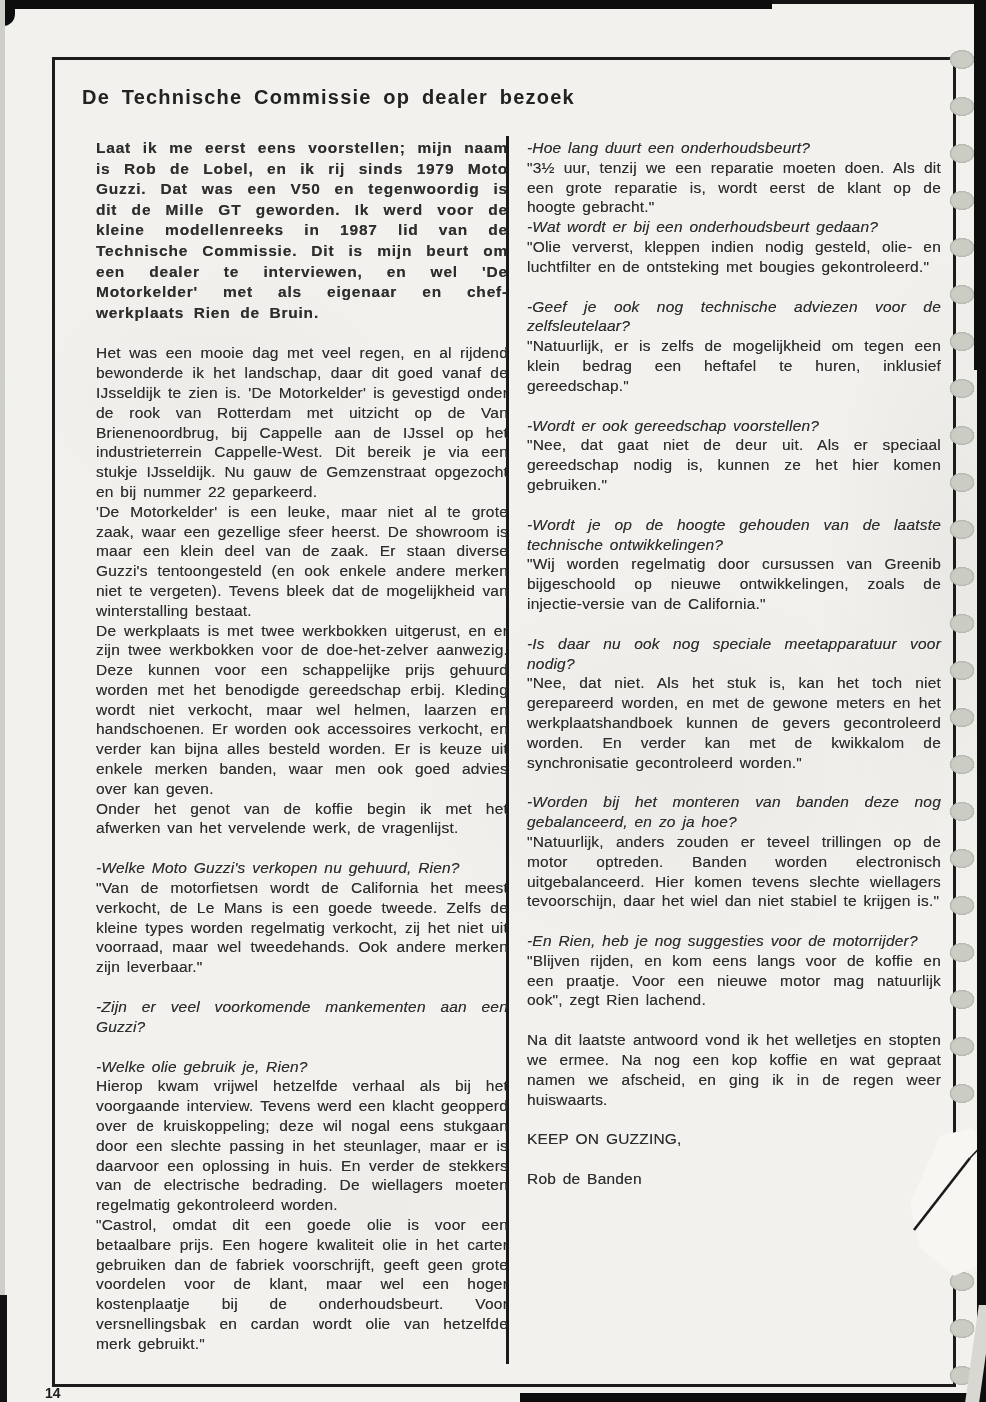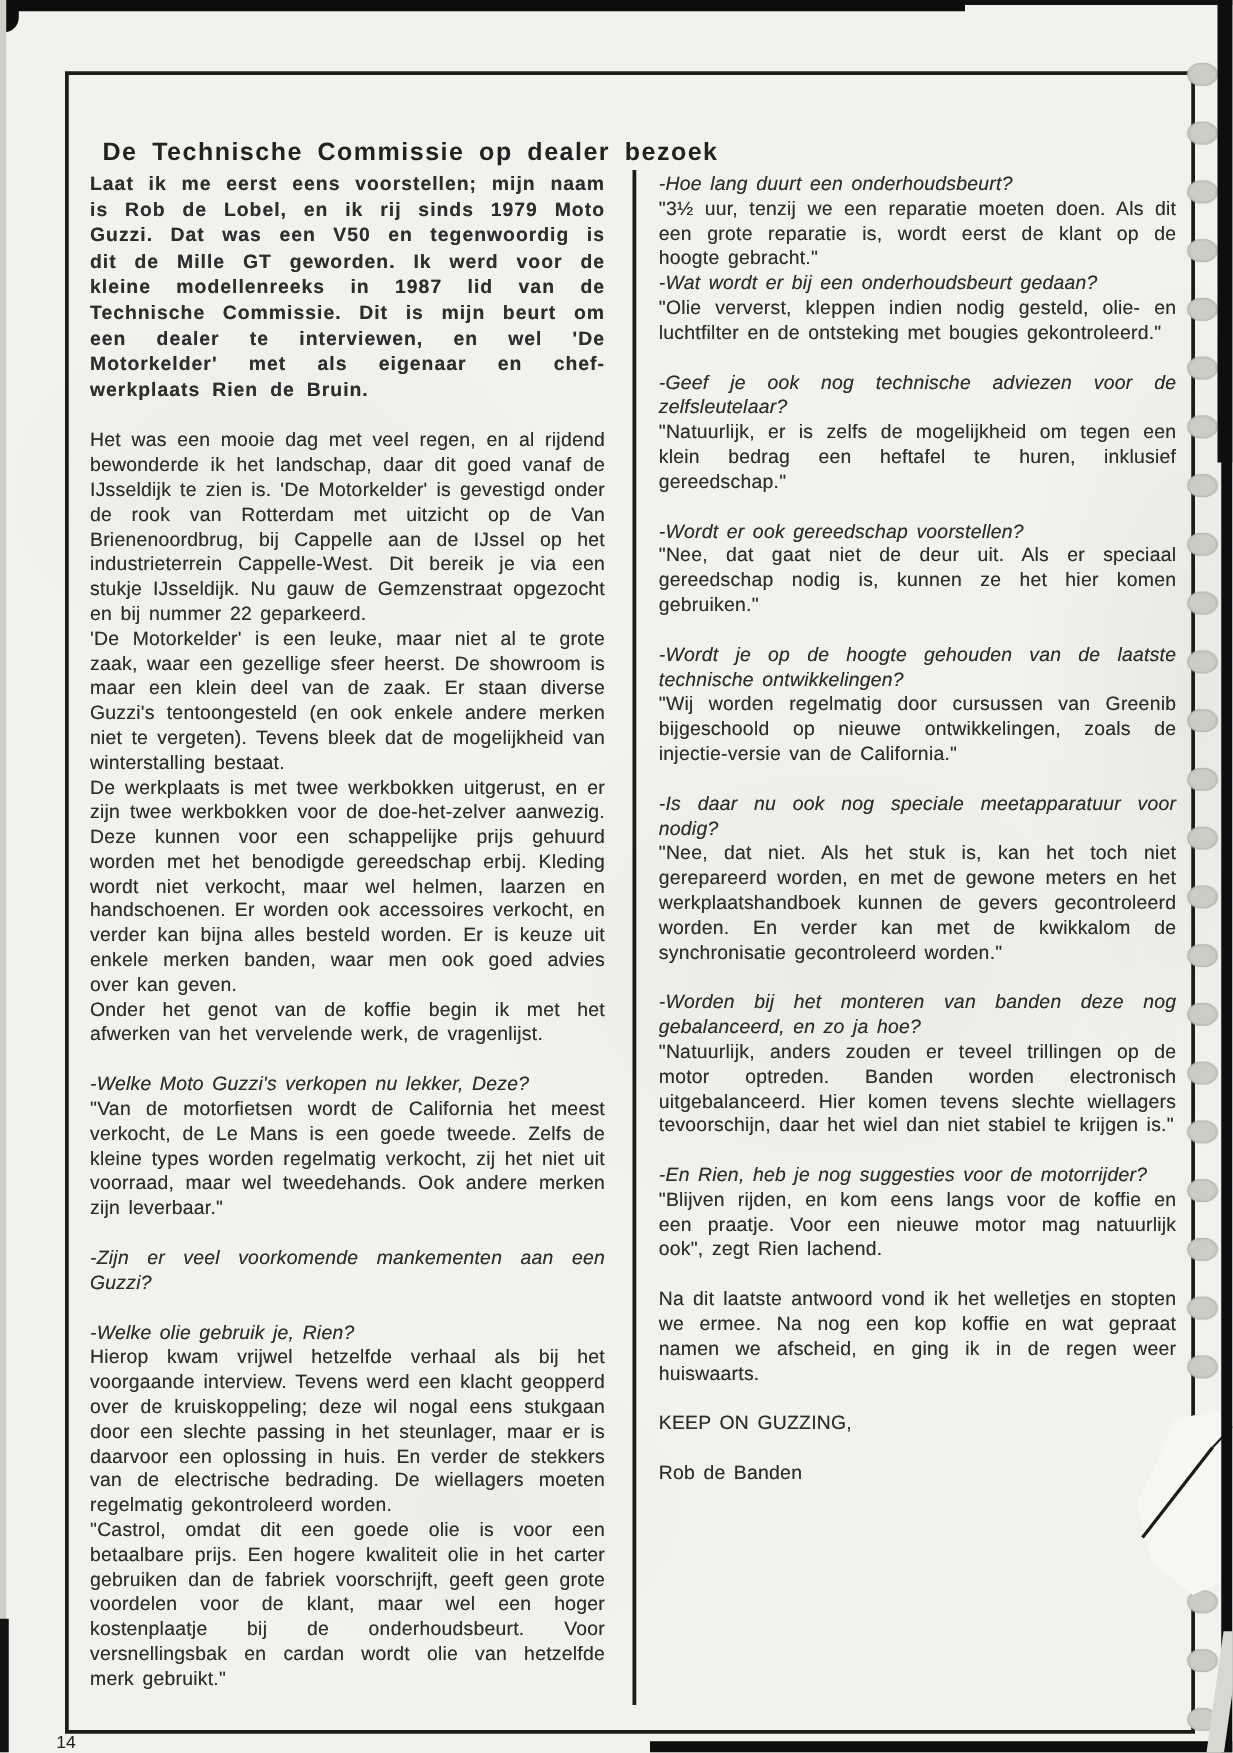--- a/index.html
+++ b/index.html
@@ -21,43 +21,43 @@
   .corner-tl{position:absolute;left:0;top:0;width:15px;height:26px;background:#0d0d0d;border-bottom-right-radius:12px;}
   .edge-left{position:absolute;left:0;top:0;width:5px;height:1402px;background:#cfcfca;}
   .edge-left-bottom{position:absolute;left:0;top:1295px;width:7px;height:107px;background:#121212;}
   .edge-right{position:absolute;right:0;top:0;width:9px;height:1402px;background:#0e0e0e;z-index:6;}
   .edge-right-top{position:absolute;right:0;top:0;width:12px;height:370px;background:#0e0e0e;z-index:6;}
   .edge-right-wedge{position:absolute;right:0;top:1305px;width:14px;height:97px;background:#d8d7d2;transform:skewX(-8deg);z-index:7;}
   .edge-bottom{position:absolute;left:520px;top:1393px;width:466px;height:9px;background:#0d0d0d;z-index:6;}
 
   
   .frame{position:absolute;left:52px;top:57px;width:898px;height:1324px;border:3px solid #1c1c1c;background:transparent;z-index:1;}
-  .title{position:absolute;left:82px;top:86px;width:760px;font-size:20px;font-weight:bold;letter-spacing:1.2px;word-spacing:5px;color:#222;z-index:2;margin-top:25px;}
+  .title{position:absolute;left:82px;top:86px;width:760px;font-size:20px;font-weight:bold;letter-spacing:1.2px;word-spacing:5px;color:#222;z-index:2;}
   .divider{position:absolute;left:506px;top:136px;width:3px;height:1228px;background:#1a1a1a;z-index:2;}
 
   
   .col{position:absolute;top:138px;width:412px;text-align:justify;font-size:15.5px;line-height:19.8px;
        letter-spacing:0.2px;word-spacing:2.2px;color:#2d2d2d;z-index:2;
        text-shadow:0 0 0.5px rgba(40,40,40,0.55);}
-  .col-left{left:72px;}
+  .col-left{left:96px;}
   .col-right{left:527px;width:414px;}
   .blk{margin:0;}
   .mt{margin-top:20px;}
   .q{font-style:italic;}
   .b{font-weight:bold;word-spacing:4.5px;letter-spacing:0.8px;line-height:20.6px;}
 
   
   .holes{position:absolute;left:934px;top:36px;width:56px;height:1356px;z-index:4;
     background-image:radial-gradient(ellipse 17px 13px at 50% 50%, #cbcdc4 0 58%, #b4b6ad 72%, transparent 74%);
     background-size:56px 47px;background-repeat:repeat-y;}
 
   
   .wedge{position:absolute;left:906px;top:1128px;z-index:5;}
 
-  .page-number{position:absolute;left:45px;top:1385px;font-size:14px;font-weight:normal;color:#1d1d1d;z-index:2;}
+  .page-number{position:absolute;left:45px;top:1385px;font-size:14px;font-weight:bold;color:#1d1d1d;z-index:2;}
 </style>
 </head>
 <body>
 
 <div id="page">
 
   <div class="edge-top-left"></div>
   <div class="edge-top-right"></div>
   <div class="corner-tl"></div>
   <div class="edge-left"></div>
@@ -70,21 +70,21 @@
   <div class="frame"></div>
   <div class="title">De Technische Commissie op dealer bezoek</div>
   <div class="divider"></div>
 
   <div class="col col-left">
     <div class="blk b">Laat ik me eerst eens voorstellen; mijn naam is Rob de Lobel, en ik rij sinds 1979 Moto Guzzi. Dat was een V50 en tegenwoordig is dit de Mille GT geworden. Ik werd voor de kleine modellenreeks in 1987 lid van de Technische Commissie. Dit is mijn beurt om een dealer te interviewen, en wel 'De Motorkelder' met als eigenaar en chef-werkplaats Rien de Bruin.</div>
     <div class="blk mt">Het was een mooie dag met veel regen, en al rijdend bewonderde ik het landschap, daar dit goed vanaf de IJsseldijk te zien is. 'De Motorkelder' is gevestigd onder de rook van Rotterdam met uitzicht op de Van Brienenoordbrug, bij Cappelle aan de IJssel op het industrieterrein Cappelle-West. Dit bereik je via een stukje IJsseldijk. Nu gauw de Gemzenstraat opgezocht en bij nummer 22 geparkeerd.</div>
     <div class="blk">'De Motorkelder' is een leuke, maar niet al te grote zaak, waar een gezellige sfeer heerst. De showroom is maar een klein deel van de zaak. Er staan diverse Guzzi's tentoongesteld (en ook enkele andere merken niet te vergeten). Tevens bleek dat de mogelijkheid van winterstalling bestaat.</div>
     <div class="blk">De werkplaats is met twee werkbokken uitgerust, en er zijn twee werkbokken voor de doe-het-zelver aanwezig. Deze kunnen voor een schappelijke prijs gehuurd worden met het benodigde gereedschap erbij. Kleding wordt niet verkocht, maar wel helmen, laarzen en handschoenen. Er worden ook accessoires verkocht, en verder kan bijna alles besteld worden. Er is keuze uit enkele merken banden, waar men ook goed advies over kan geven.</div>
     <div class="blk">Onder het genot van de koffie begin ik met het afwerken van het vervelende werk, de vragenlijst.</div>
-    <div class="blk q mt">-Welke Moto Guzzi's verkopen nu lekker, Deze?</div>
+    <div class="blk q mt">-Welke Moto Guzzi's verkopen nu gehuurd, Rien?</div>
     <div class="blk">"Van de motorfietsen wordt de California het meest verkocht, de Le Mans is een goede tweede. Zelfs de kleine types worden regelmatig verkocht, zij het niet uit voorraad, maar wel tweedehands. Ook andere merken zijn leverbaar."</div>
     <div class="blk q mt">-Zijn er veel voorkomende mankementen aan een Guzzi?</div>
     <div class="blk q mt">-Welke olie gebruik je, Rien?</div>
     <div class="blk">Hierop kwam vrijwel hetzelfde verhaal als bij het voorgaande interview. Tevens werd een klacht geopperd over de kruiskoppeling; deze wil nogal eens stukgaan door een slechte passing in het steunlager, maar er is daarvoor een oplossing in huis. En verder de stekkers van de electrische bedrading. De wiellagers moeten regelmatig gekontroleerd worden.</div>
     <div class="blk">"Castrol, omdat dit een goede olie is voor een betaalbare prijs. Een hogere kwaliteit olie in het carter gebruiken dan de fabriek voorschrijft, geeft geen grote voordelen voor de klant, maar wel een hoger kostenplaatje bij de onderhoudsbeurt. Voor versnellingsbak en cardan wordt olie van hetzelfde merk gebruikt."</div>
   </div>
 
   <div class="col col-right">
     <div class="blk q">-Hoe lang duurt een onderhoudsbeurt?</div>
     <div class="blk">"3½ uur, tenzij we een reparatie moeten doen. Als dit een grote reparatie is, wordt eerst de klant op de hoogte gebracht."</div>

